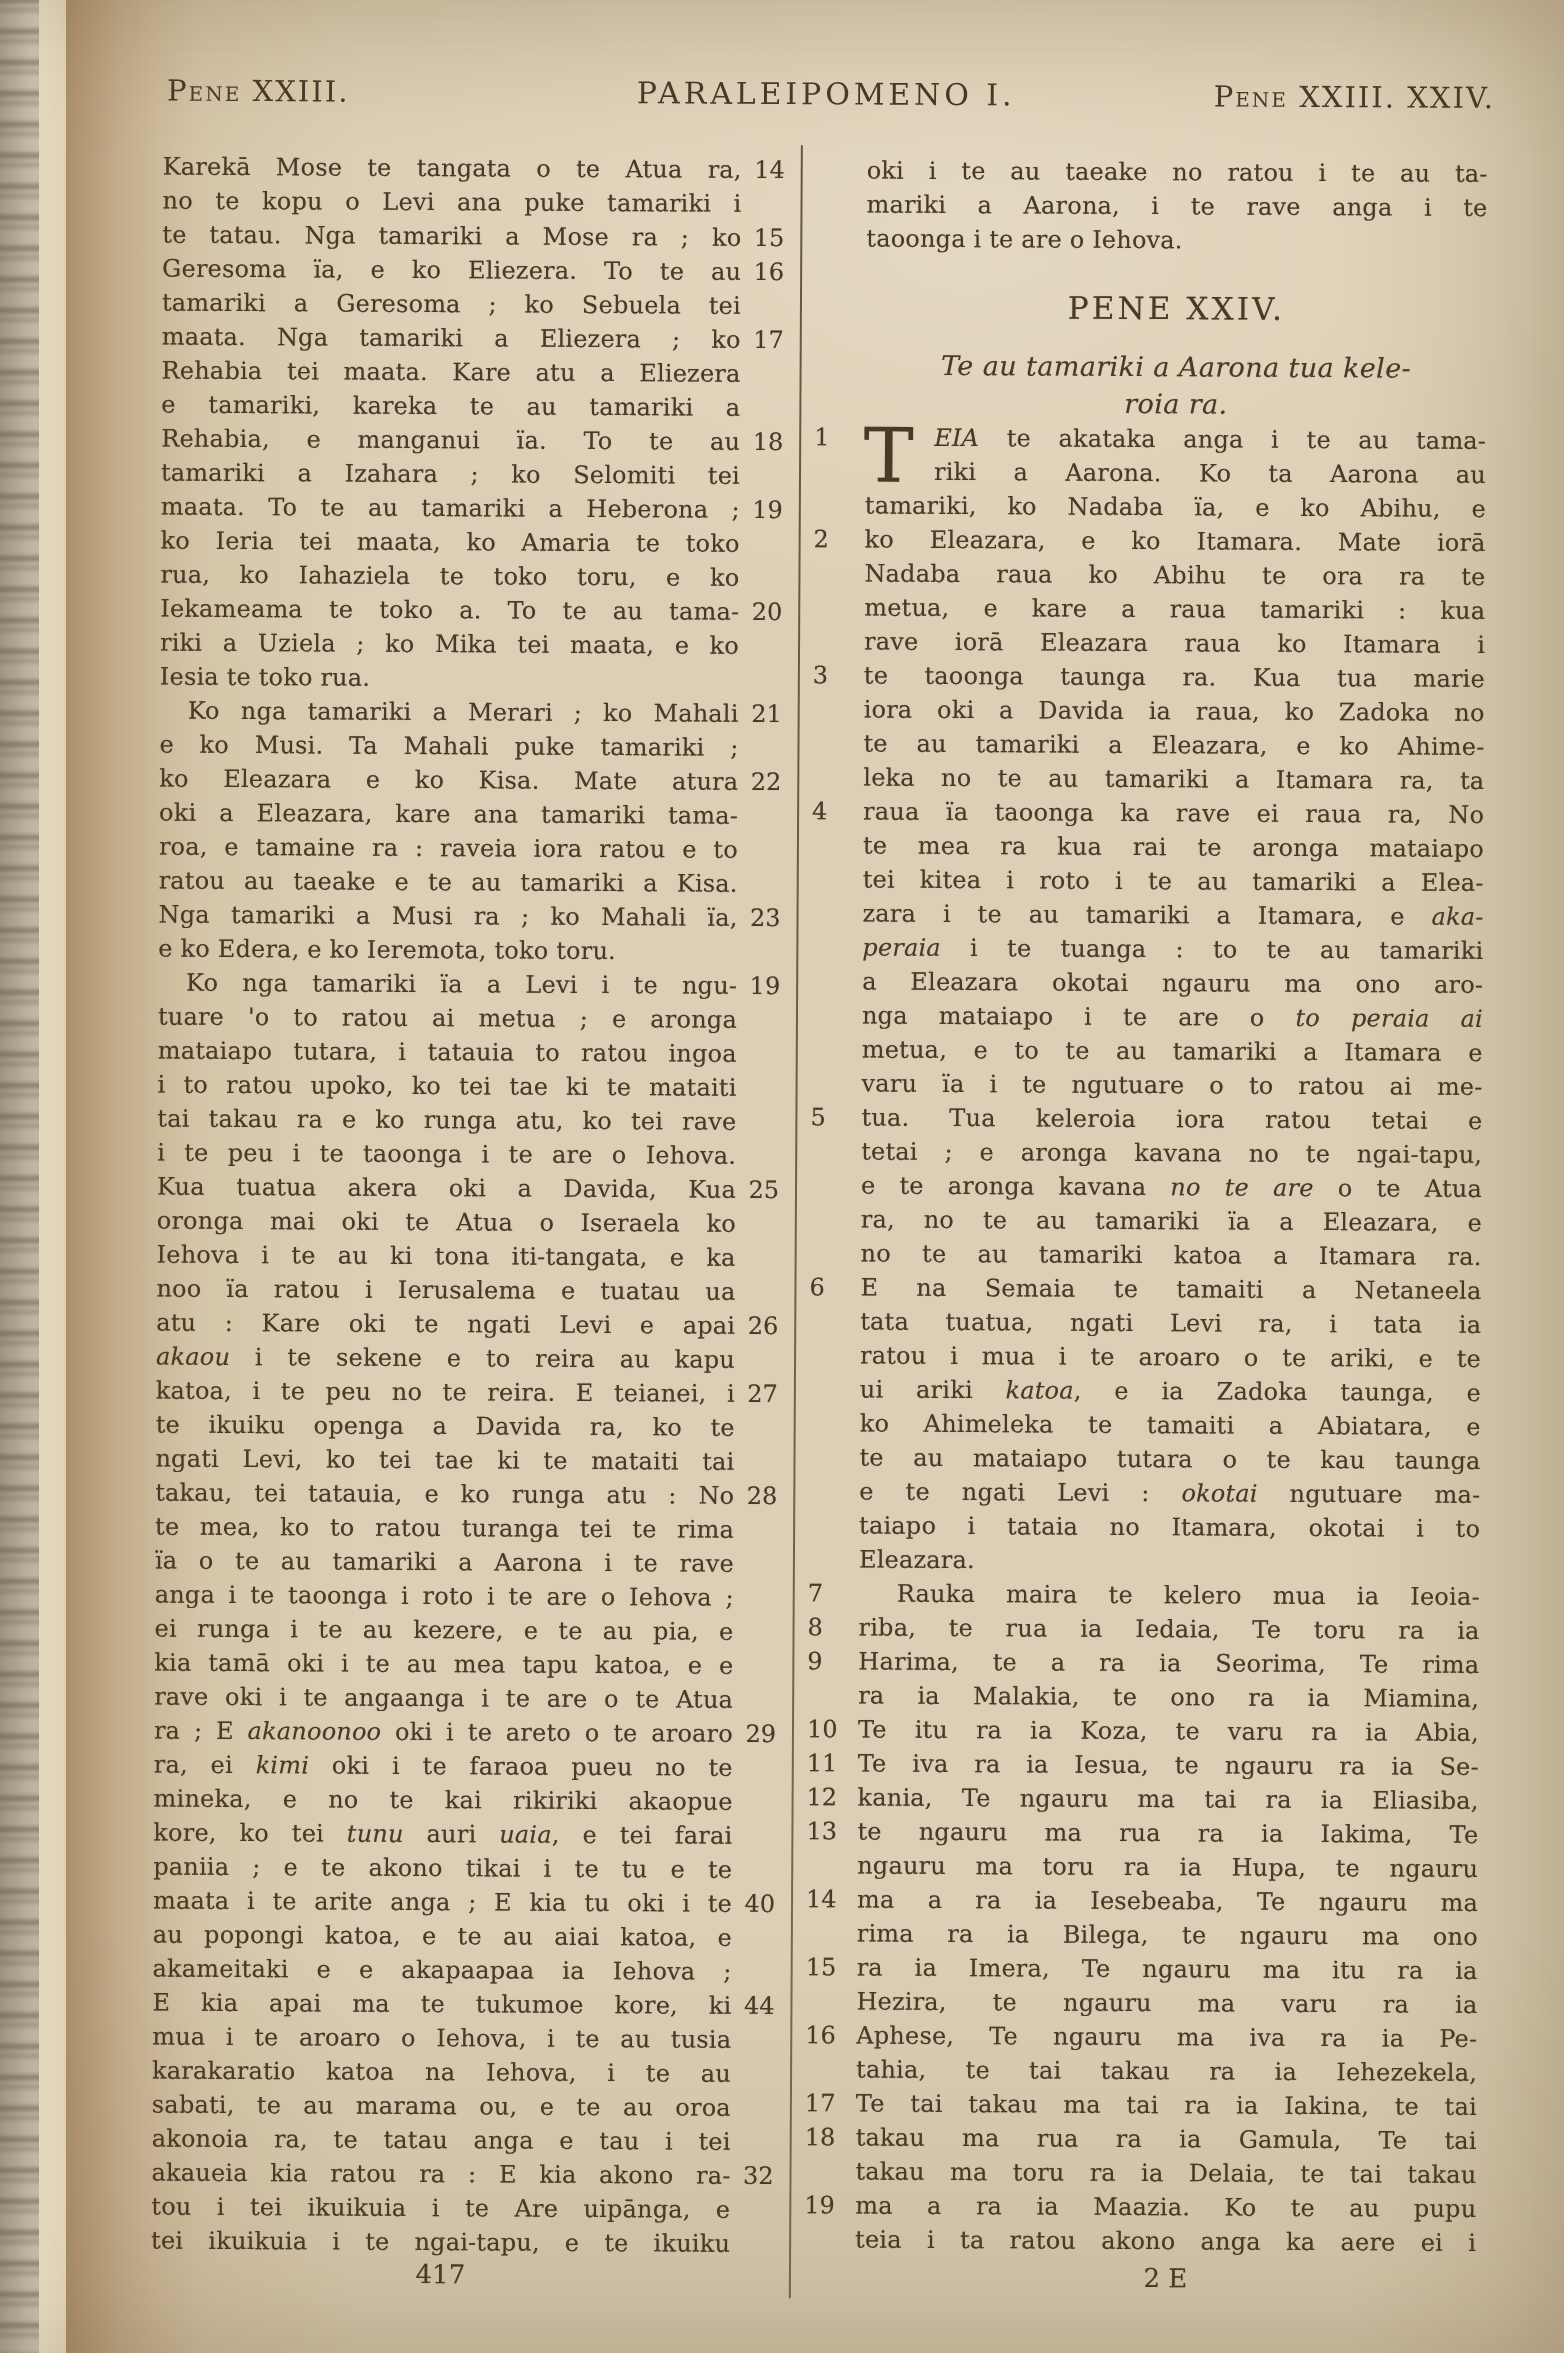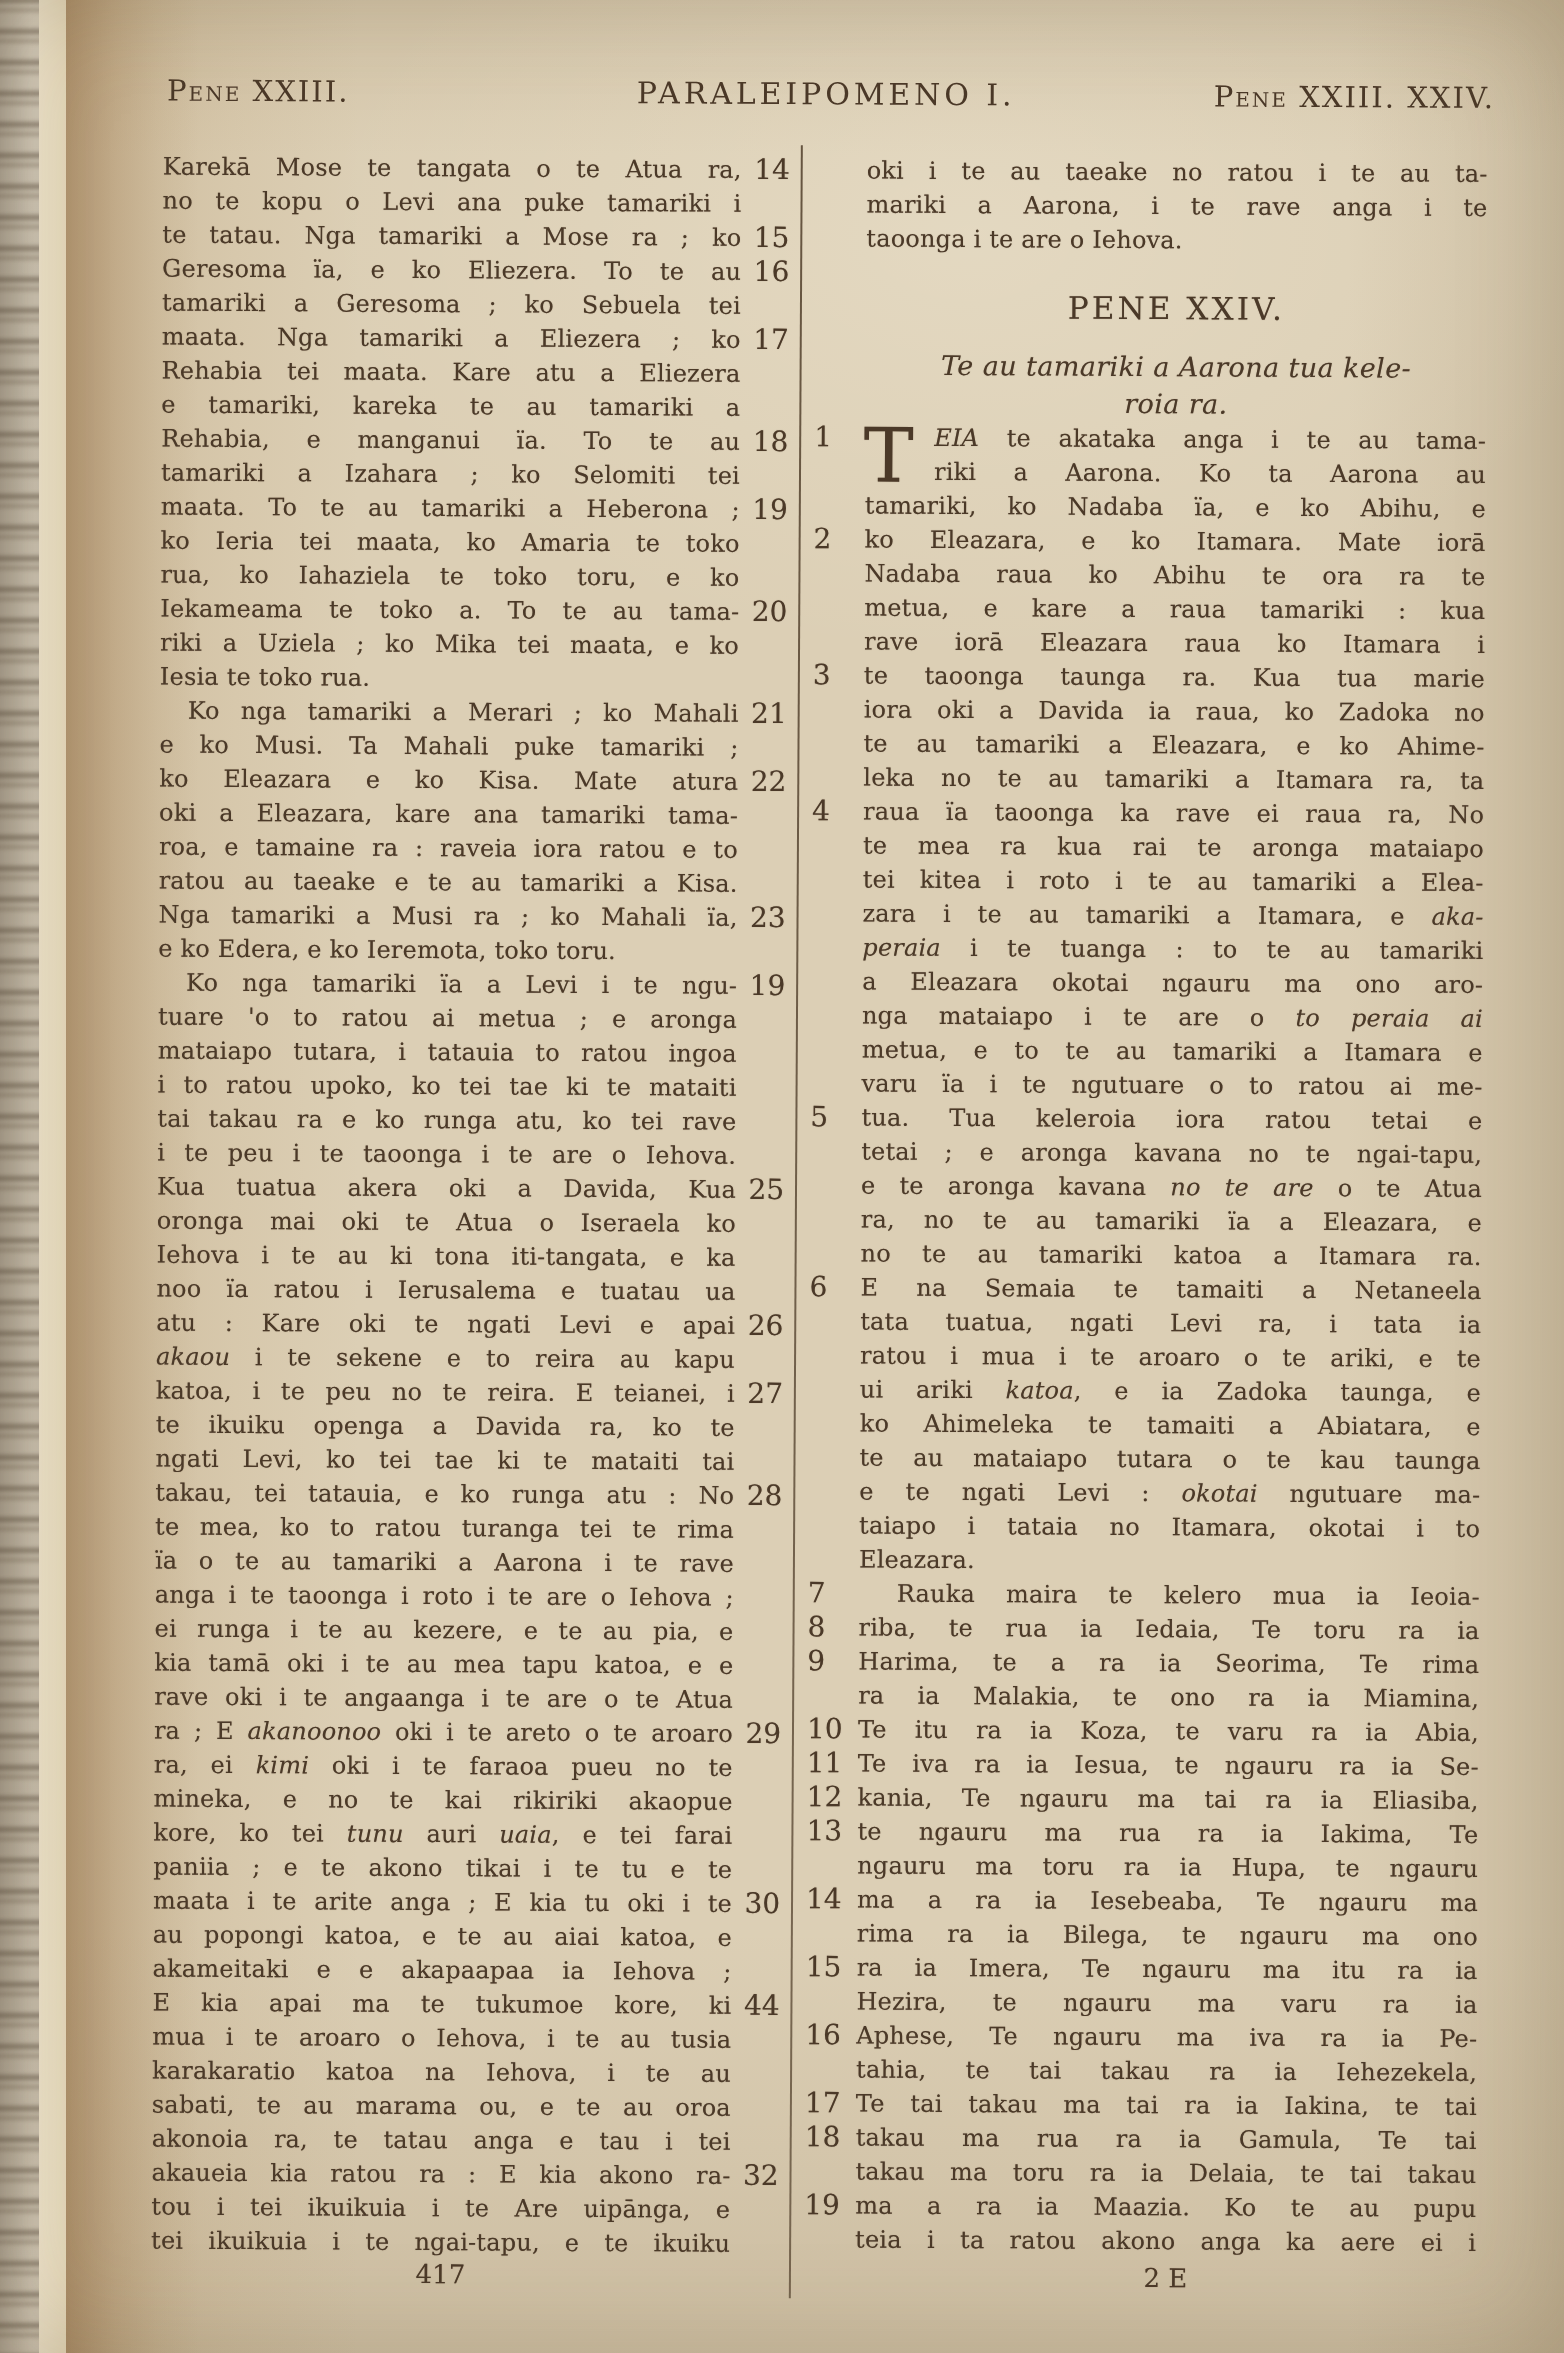--- a/index.html
+++ b/index.html
@@ -62,21 +62,21 @@
   }
   .ln i{}
   .noj{text-align:left;text-align-last:auto;}
   .ind1{padding-left:28px;}
   .ind2{padding-left:69px;}
   .ind3{padding-left:38px;}
   .chap{height:91px;line-height:41px;padding-top:31px;box-sizing:border-box;
         text-align:center;text-align-last:center;font-size:31px;letter-spacing:3.1px;}
   .sub{height:37px;line-height:37px;text-align:center;text-align-last:center;
        font-style:italic;font-size:27px;letter-spacing:0.4px;}
-  .vn{position:absolute;top:0;font-size:28px;letter-spacing:0;text-align:right;}
+  .vn{position:absolute;top:0;font-size:24px;letter-spacing:0;text-align:right;}
   .vn-left{left:calc(100% + 12.5px);width:44px;}
   .vn-right{right:calc(100% + 17px);width:34px;}
   .drop{position:absolute;left:-1.6px;top:1.6px;font-size:75px;line-height:66px;letter-spacing:0;}
 
   #rule{position:absolute;left:801px;top:142px;width:2.3px;height:2153px;
         background:linear-gradient(to bottom, rgba(80,62,42,.85), rgba(80,62,42,.7));}
 
   .foot{position:absolute;top:2258px;font-size:26px;line-height:31px;text-align:center;
         text-shadow:0 0 0.8px rgba(77,59,39,.5);}
   #folio{left:163px;width:579px;}
@@ -144,21 +144,21 @@
       <div class="ln">ïa o te au tamariki a Aarona i te rave</div>
       <div class="ln">anga i te taoonga i roto i te are o Iehova ;</div>
       <div class="ln">ei runga i te au kezere, e te au pia, e</div>
       <div class="ln">kia tamā oki i te au mea tapu katoa, e e</div>
       <div class="ln">rave oki i te angaanga i te are o te Atua</div>
       <div class="ln">ra ; E <i>akanoonoo</i> oki i te areto o te aroaro<span class="vn vn-left">29</span></div>
       <div class="ln">ra, ei <i>kimi</i> oki i te faraoa pueu no te</div>
       <div class="ln">mineka, e no te kai rikiriki akaopue</div>
       <div class="ln">kore, ko tei <i>tunu</i> auri <i>uaia</i>, e tei farai</div>
       <div class="ln">paniia ;  e te akono tikai i te tu e te</div>
-      <div class="ln">maata i te arite anga ;  E kia tu oki i te<span class="vn vn-left">30</span></div>
+      <div class="ln">maata i te arite anga ;  E kia tu oki i te<span class="vn vn-left">40</span></div>
       <div class="ln">au popongi katoa, e te au aiai katoa, e</div>
       <div class="ln">akameitaki e e akapaapaa ia Iehova ;</div>
       <div class="ln">E kia apai ma te tukumoe kore, ki<span class="vn vn-left">44</span></div>
       <div class="ln">mua i te aroaro o Iehova, i te au tusia</div>
       <div class="ln">karakaratio katoa na Iehova, i te au</div>
       <div class="ln">sabati, te au marama ou, e te au oroa</div>
       <div class="ln">akonoia ra, te tatau anga e tau i tei</div>
       <div class="ln">akaueia kia ratou ra :  E kia akono ra-<span class="vn vn-left">32</span></div>
       <div class="ln">tou i tei ikuikuia i te Are uipānga, e</div>
       <div class="ln">tei ikuikuia i te ngai-tapu, e te ikuiku</div>

